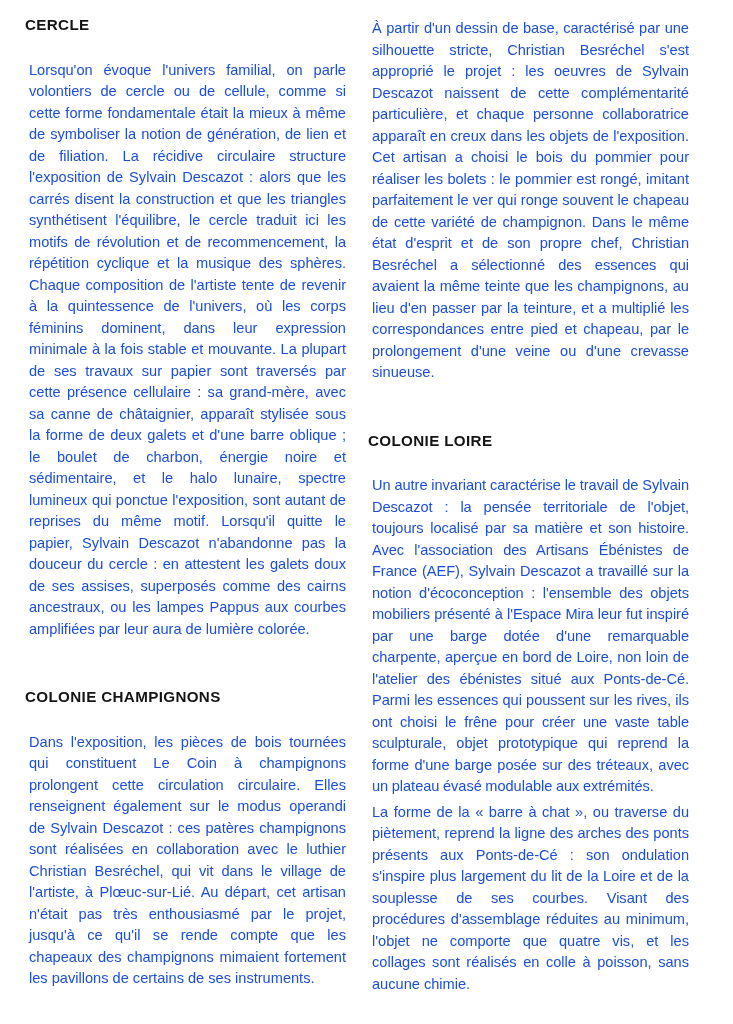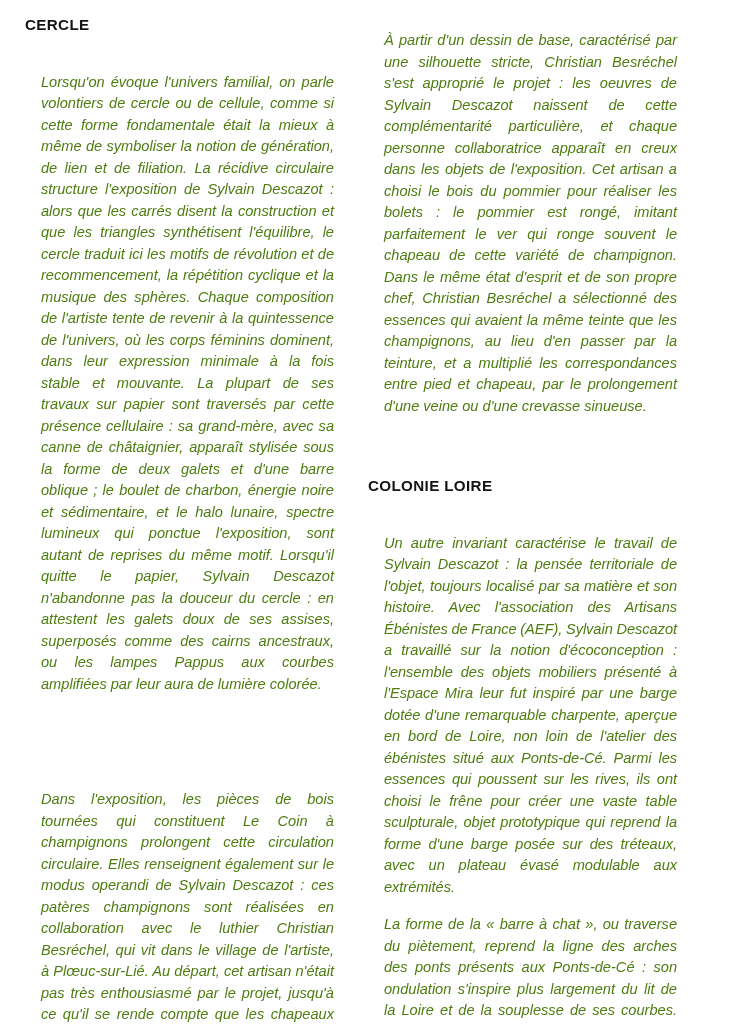--- a/index.html
+++ b/index.html
@@ -38,29 +38,28 @@
     font-size: 15.2px;
     line-height: 21.5px;
     font-weight: bold;
     letter-spacing: 0.35px;
     color: #141414;
     text-transform: none;
     white-space: nowrap;
   }
 
   p.body-text {
-    margin: 16px;
+    margin: 4px;
     font-size: 14.6px;
     line-height: 21.5px;
     text-align: justify;
     text-justify: inter-word;
-    color: #4d7c0f;
+    color: #1d4ed8;
     hyphens: none;
     word-spacing: 0px;
-    font-style: italic;
   }
 
   
   .gap-after-heading { height: 20px; }
   .gap-before-heading { height: 42px; }
 
   
   p.tight {
     word-spacing: -0.4px;
     letter-spacing: -0.04px;
@@ -74,20 +73,21 @@
   <div class="column">
 
     <h2 class="section-heading">CERCLE</h2>
 
     <div class="gap-after-heading"></div>
 
     <p class="body-text">Lorsqu'on évoque l'univers familial, on parle volontiers de cercle ou de cellule, comme si cette forme fondamentale était la mieux à même de symboliser la notion de génération, de lien et de filiation. La récidive circulaire structure l'exposition de Sylvain Descazot : alors que les carrés disent la construction et que les triangles synthétisent l'équilibre, le cercle traduit ici les motifs de révolution et de recommencement, la répétition cyclique et la musique des sphères. Chaque composition de l'artiste tente de revenir à la quintessence de l'univers, où les corps féminins dominent, dans leur expression minimale à la fois stable et mouvante. La plupart de ses travaux sur papier sont traversés par cette présence cellulaire : sa grand-mère, avec sa canne de châtaignier, apparaît stylisée sous la forme de deux galets et d'une barre oblique ; le boulet de charbon, énergie noire et sédimentaire, et le halo lunaire, spectre lumineux qui ponctue l'exposition, sont autant de reprises du même motif. Lorsqu'il quitte le papier, Sylvain Descazot n'abandonne pas la douceur du cercle : en attestent les galets doux de ses assises, superposés comme des cairns ancestraux, ou les lampes Pappus aux courbes amplifiées par leur aura de lumière colorée.</p>
 
     <div class="gap-before-heading"></div>
 
+    <h2 class="section-heading">COLONIE CHAMPIGNONS</h2>
 
     <div class="gap-after-heading"></div>
 
     <p class="body-text">Dans l'exposition, les pièces de bois tournées qui constituent Le Coin à champignons prolongent cette circulation circulaire. Elles renseignent également sur le modus operandi de Sylvain Descazot : ces patères champignons sont réalisées en collaboration avec le luthier Christian Besréchel, qui vit dans le village de l'artiste, à Plœuc-sur-Lié. Au départ, cet artisan n'était pas très enthousiasmé par le projet, jusqu'à ce qu'il se rende compte que les chapeaux des champignons mimaient fortement les pavillons de certains de ses instruments.</p>
 
   </div>
 
   <div class="column">
 
     <p class="body-text">À partir d'un dessin de base, caractérisé par une silhouette stricte, Christian Besréchel s'est approprié le projet : les oeuvres de Sylvain Descazot naissent de cette complémentarité particulière, et chaque personne collaboratrice apparaît en creux dans les objets de l'exposition. Cet artisan a choisi le bois du pommier pour réaliser les bolets : le pommier est rongé, imitant parfaitement le ver qui ronge souvent le chapeau de cette variété de champignon. Dans le même état d'esprit et de son propre chef, Christian Besréchel a sélectionné des essences qui avaient la même teinte que les champignons, au lieu d'en passer par la teinture, et a multiplié les correspondances entre pied et chapeau, par le prolongement d'une veine ou d'une crevasse sinueuse.</p>

